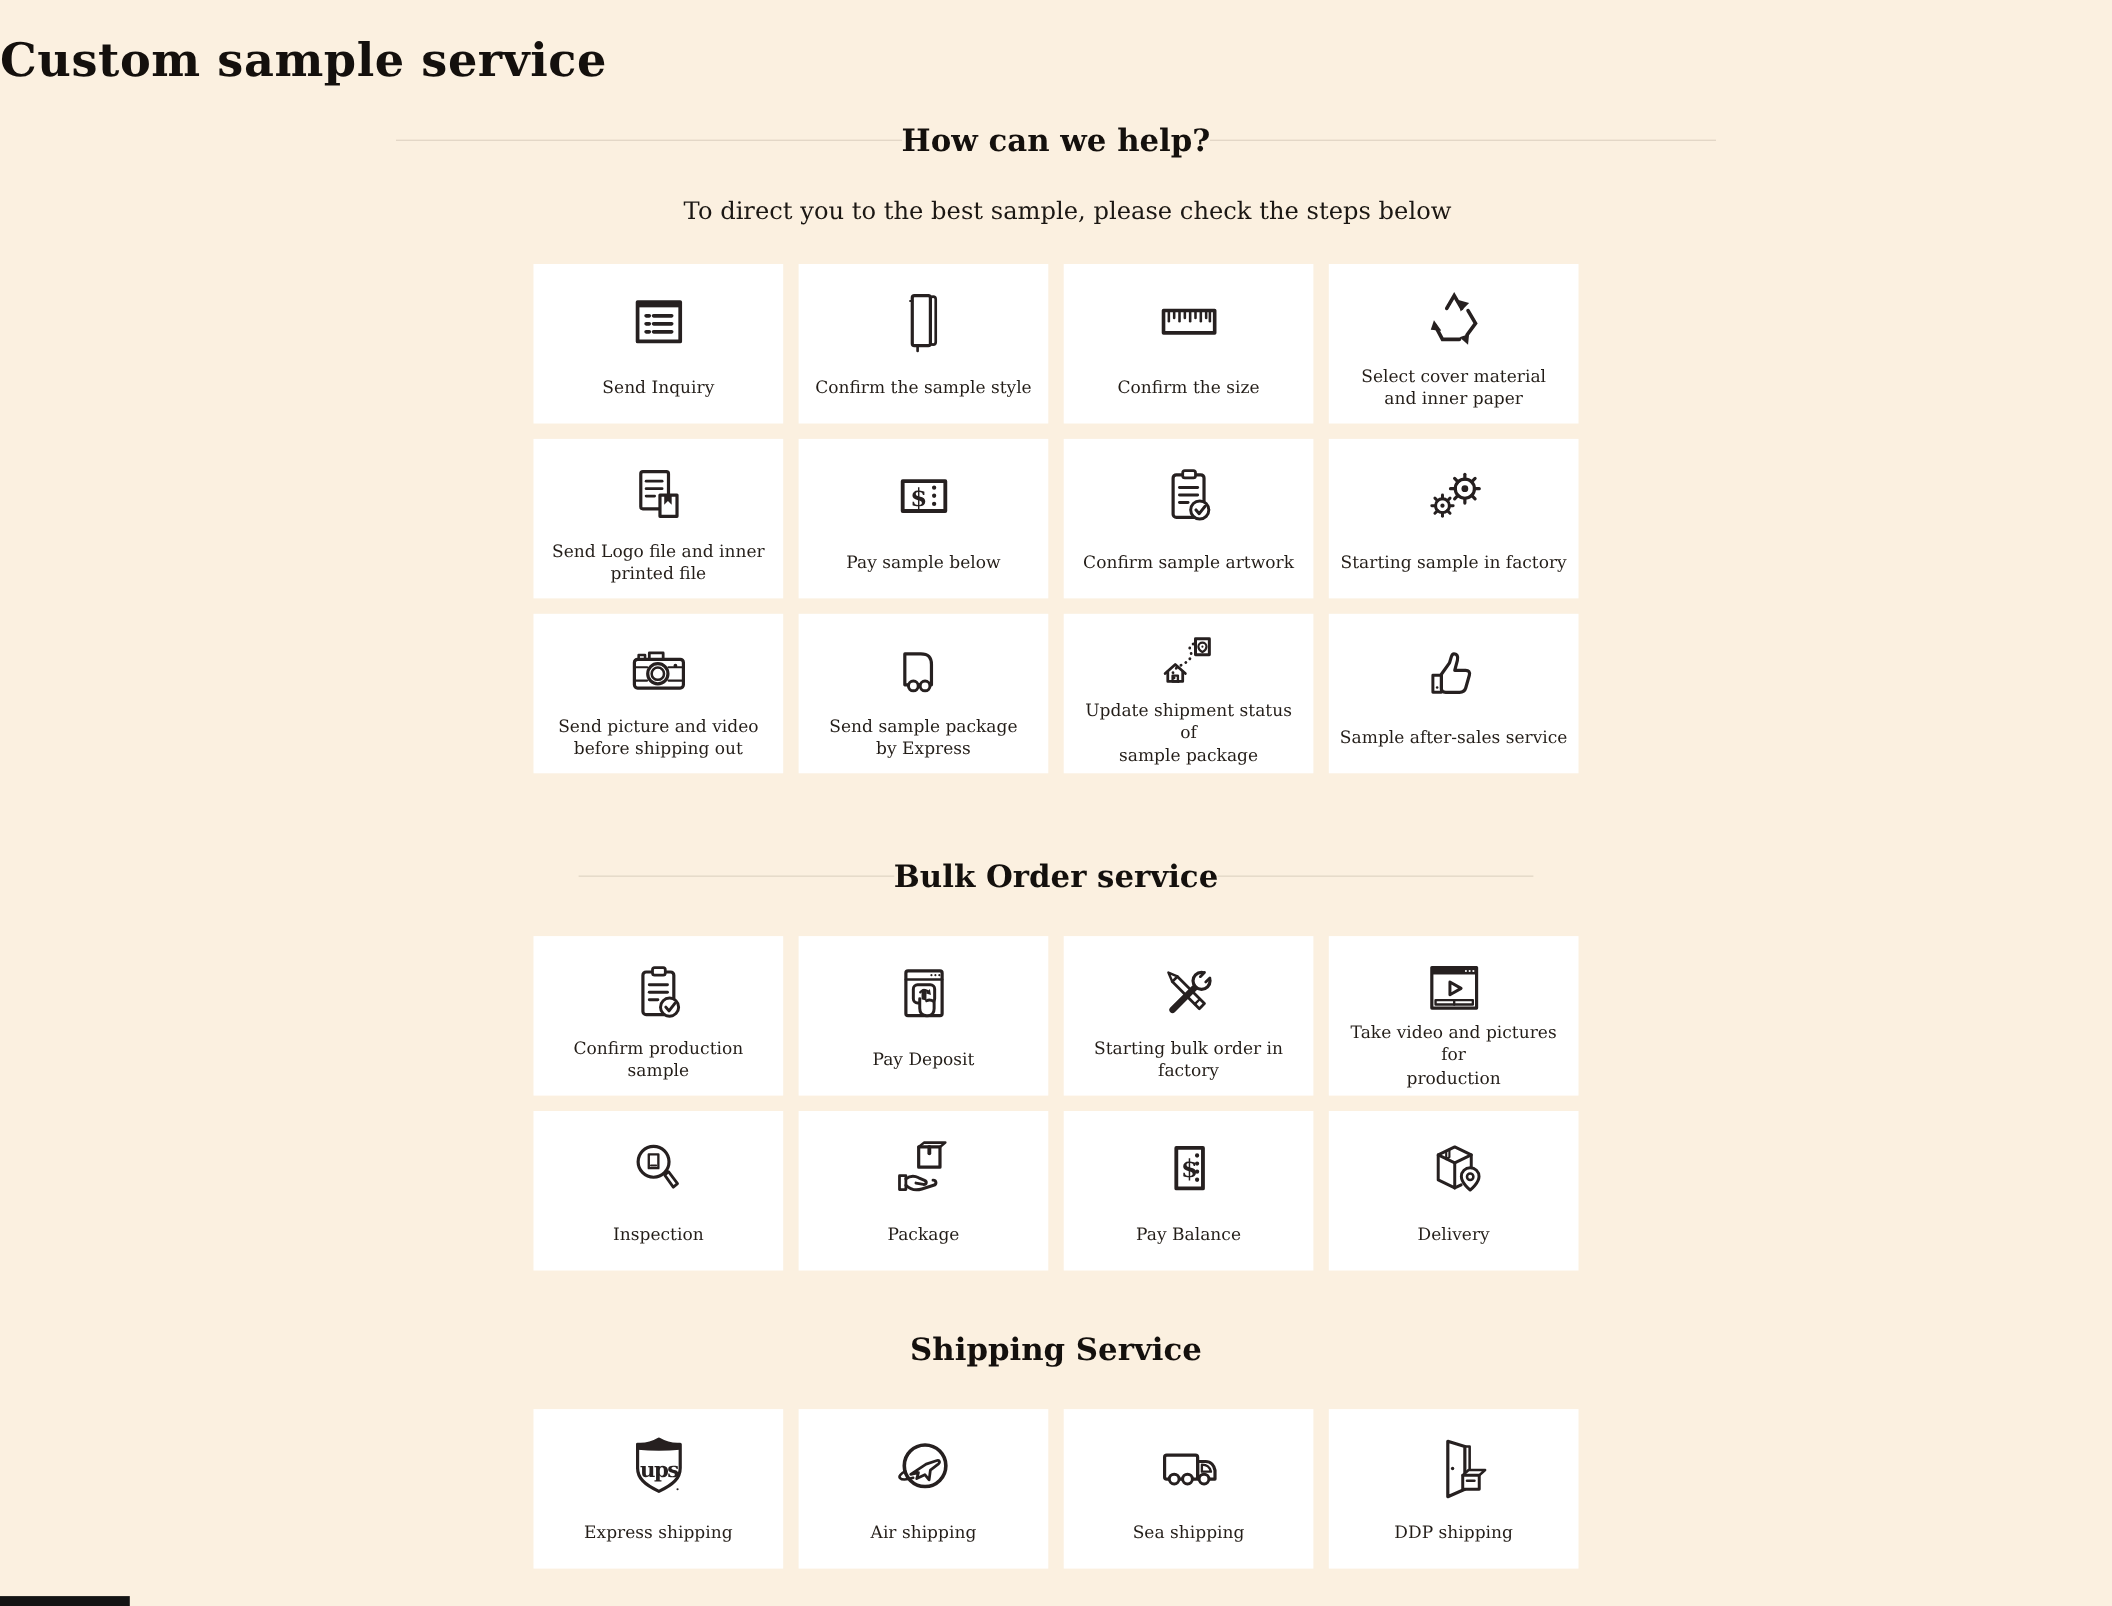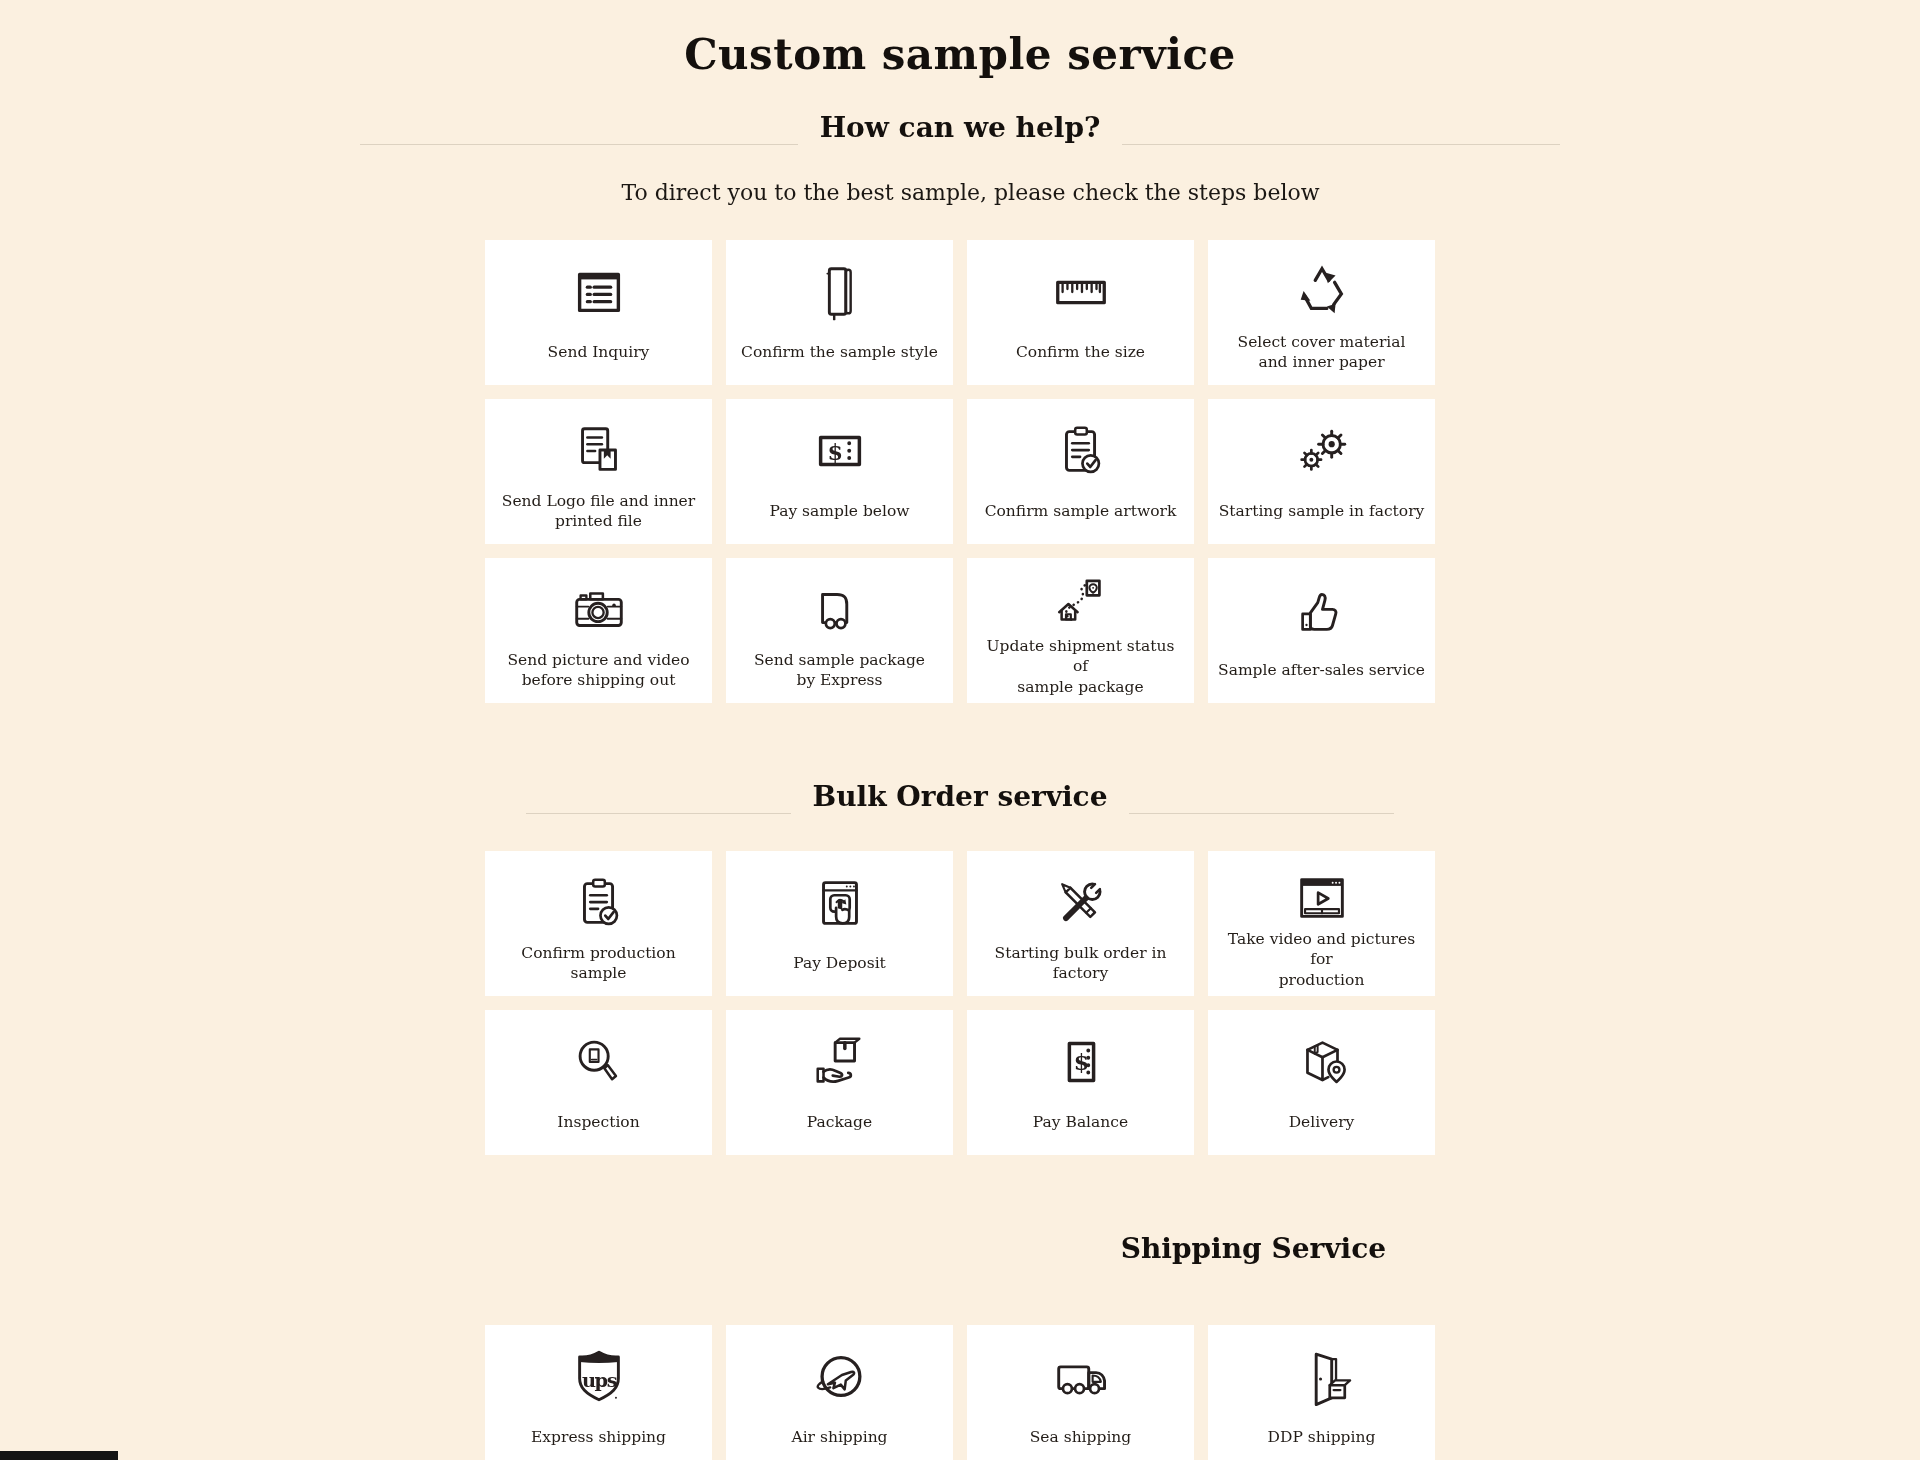--- a/index.html
+++ b/index.html
@@ -1,19 +1,19 @@
 <!DOCTYPE html>
 <html><head>
 <meta charset="utf-8">
 <style>
   html,body{margin:0;padding:0;background:#fbf0e0;}
   .page{width:1920px;height:1460px;position:relative;padding-top:30px;box-sizing:border-box;
         font-family:"DejaVu Serif",serif;overflow:hidden;}
-  h1{margin:0;text-align:center;font-size:42px;line-height:1.2;font-weight:700;color:#14100d;letter-spacing:.5px;}
-  .sec-head{display:flex;align-items:flex-end;gap:22px;margin-left:auto;margin-right:auto;}
+  h1{margin:0;text-align:left;font-size:42px;line-height:1.2;font-weight:700;color:#14100d;letter-spacing:.5px;}
+  .sec-head{display:flex;align-items:center;margin-left:auto;margin-right:auto;}
   .sec-head .rule{flex:1;height:1px;background:#ddd2c1;}
   h2{margin:0;font-size:28px;line-height:1.25;font-weight:700;color:#14100d;white-space:nowrap;}
   .w1{width:1200px;margin-top:30px;}
   .w2{width:868px;margin-top:76px;}
   .w3{width:852px;margin-top:54px;flex-direction:column;}
   .subtitle{margin:34px 0 0;text-align:center;font-size:22px;line-height:1.25;color:#1b1713;padding-left:21px;}
   .grid{width:950px;margin:33px auto 0;display:grid;grid-template-columns:repeat(4,1fr);gap:14px;}
   .grid.g2{margin-top:37px;}
   .card{background:#ffffff;height:145px;display:flex;flex-direction:column;align-items:center;
         padding:16px 10px 8px;box-sizing:border-box;}

